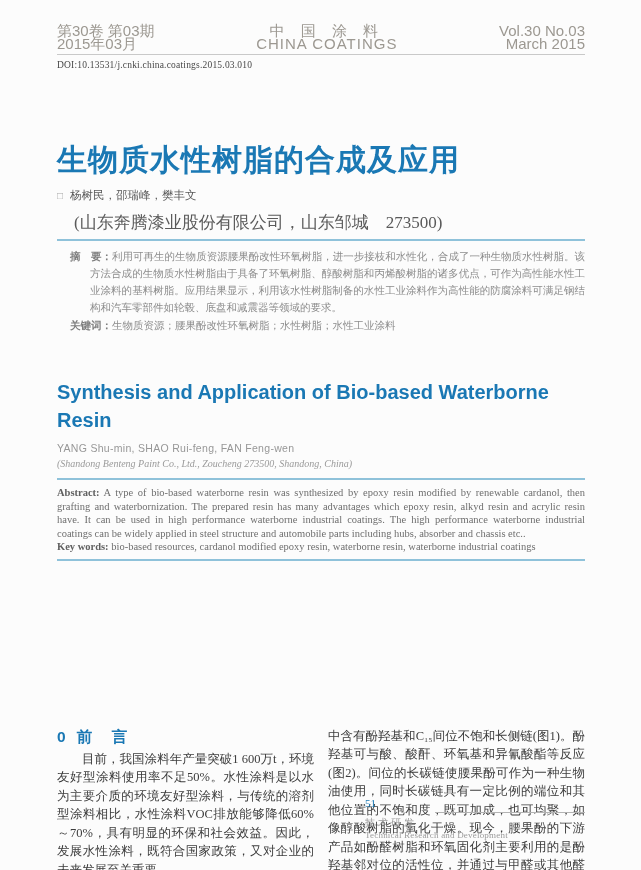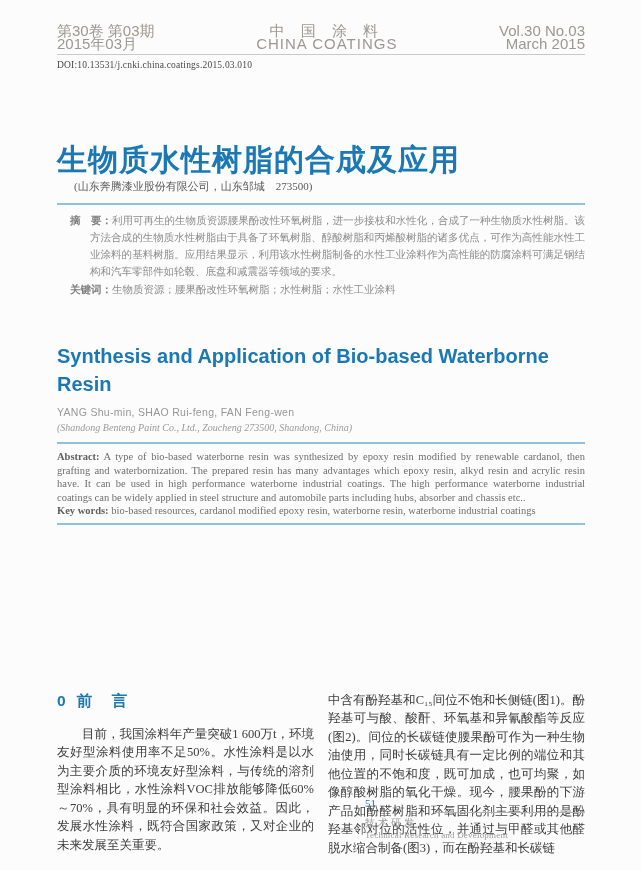--- a/index.html
+++ b/index.html
@@ -29,21 +29,21 @@
   .doi{font-size:9.5px;color:#474747;margin-top:5px;letter-spacing:0.2px;}
   
   .title-cn{
     margin-top:72px;
     font-family:"Liberation Sans","DejaVu Sans",sans-serif;
     font-weight:bold;font-size:30px;line-height:36px;
     letter-spacing:1px;
   }
   .authors-cn{margin-top:10px;font-size:11.5px;line-height:15px;color:#5a5a5a;}
   .authors-cn .sq{color:#a8a8a8;margin-right:7px;font-size:10px;}
-  .affil-cn{margin-top:1px;padding-left:17px;font-size:11px;line-height:15px;color:#5a5a5a;}
+  .affil-cn{margin-top:12px;padding-left:17px;font-size:17px;line-height:15px;color:#5a5a5a;}
   
   .rule-blue{border:none;border-top:2px solid #8fc2da;margin:0;}
   .rule1{margin-top:9px;}
   
   .abs-cn{margin-top:7px;padding-left:13px;font-size:10.5px;line-height:17px;color:#8c8c8c;text-align:justify;}
   .abs-cn .hang{padding-left:20px;text-indent:-20px;margin:0;}
   .abs-cn b{font-weight:bold;color:#7e7e7e;}
   .kw-cn{margin-top:1px;}
   .meta-row{display:flex;margin-top:1px;}
   .meta-row .m1{width:193px;}
@@ -59,21 +59,21 @@
     font-size:10.5px;line-height:14px;color:#979797;letter-spacing:0.3px;}
   .affil-en{margin-top:2px;font-style:italic;font-size:10px;line-height:14px;color:#9a9a9a;}
   .rule2{margin-top:7px;}
   .abs-en{margin:6px 0 5px 0;font-size:10.5px;line-height:13.5px;color:#6e6e6e;text-align:justify;}
   .abs-en b{color:#606060;}
   
   .body-cols{display:flex;gap:14px;margin-top:166px;}
   .colm{flex:1;min-width:0;font-size:12.5px;line-height:18.5px;text-align:justify;color:#3c3c3c;}
   .sec-head{
     font-family:"Liberation Sans","DejaVu Sans",sans-serif;
-    font-weight:bold;font-size:15.5px;line-height:20px;margin-bottom:14px;letter-spacing:2px;
+    font-weight:bold;font-size:15.5px;line-height:20px;margin-bottom:3px;letter-spacing:2px;
   }
   .sec-head .no{margin-right:9px;}
   .para-indent{text-indent:2em;margin:0;}
   .para-plain{margin:0;}
   
   .footer{
     position:absolute;top:772px;right:56px;width:220px;
     font-size:10px;line-height:13px;color:#9a9a9a;margin-top:25px;
   }
   .footer .pageno{font-size:11px;margin-right:2px;}
@@ -97,20 +97,23 @@
       <div class="en-sp">CHINA COATINGS</div>
     </div>
     <div class="col r">
       <div>Vol.30 No.03</div>
       <div>March 2015</div>
     </div>
   </div>
   <div class="doi">DOI:10.13531/j.cnki.china.coatings.2015.03.010</div>
 
   <div class="title-cn blue">生物质水性树脂的合成及应用</div>
+  <div class="authors-cn">
+    <span class="sq">□</span><span>杨树民，邵瑞峰，樊丰文</span>
+  </div>
   <div class="affil-cn">(山东奔腾漆业股份有限公司，山东邹城　273500)</div>
 
   <hr class="rule-blue rule1">
 
   <div class="abs-cn">
     <p class="hang"><b>摘　要：</b><span>利用可再生的生物质资源腰果酚改性环氧树脂，进一步接枝和水性化，合成了一种生物质水性树脂。该方法合成的生物质水性树脂由于具备了环氧树脂、醇酸树脂和丙烯酸树脂的诸多优点，可作为高性能水性工业涂料的基料树脂。应用结果显示，利用该水性树脂制备的水性工业涂料作为高性能的防腐涂料可满足钢结构和汽车零部件如轮毂、底盘和减震器等领域的要求。</span></p>
     <div class="kw-cn"><b>关键词：</b><span>生物质资源；腰果酚改性环氧树脂；水性树脂；水性工业涂料</span></div>
   </div>
 
   <div class="title-en blue">Synthesis and Application of Bio-based Waterborne Resin</div>

